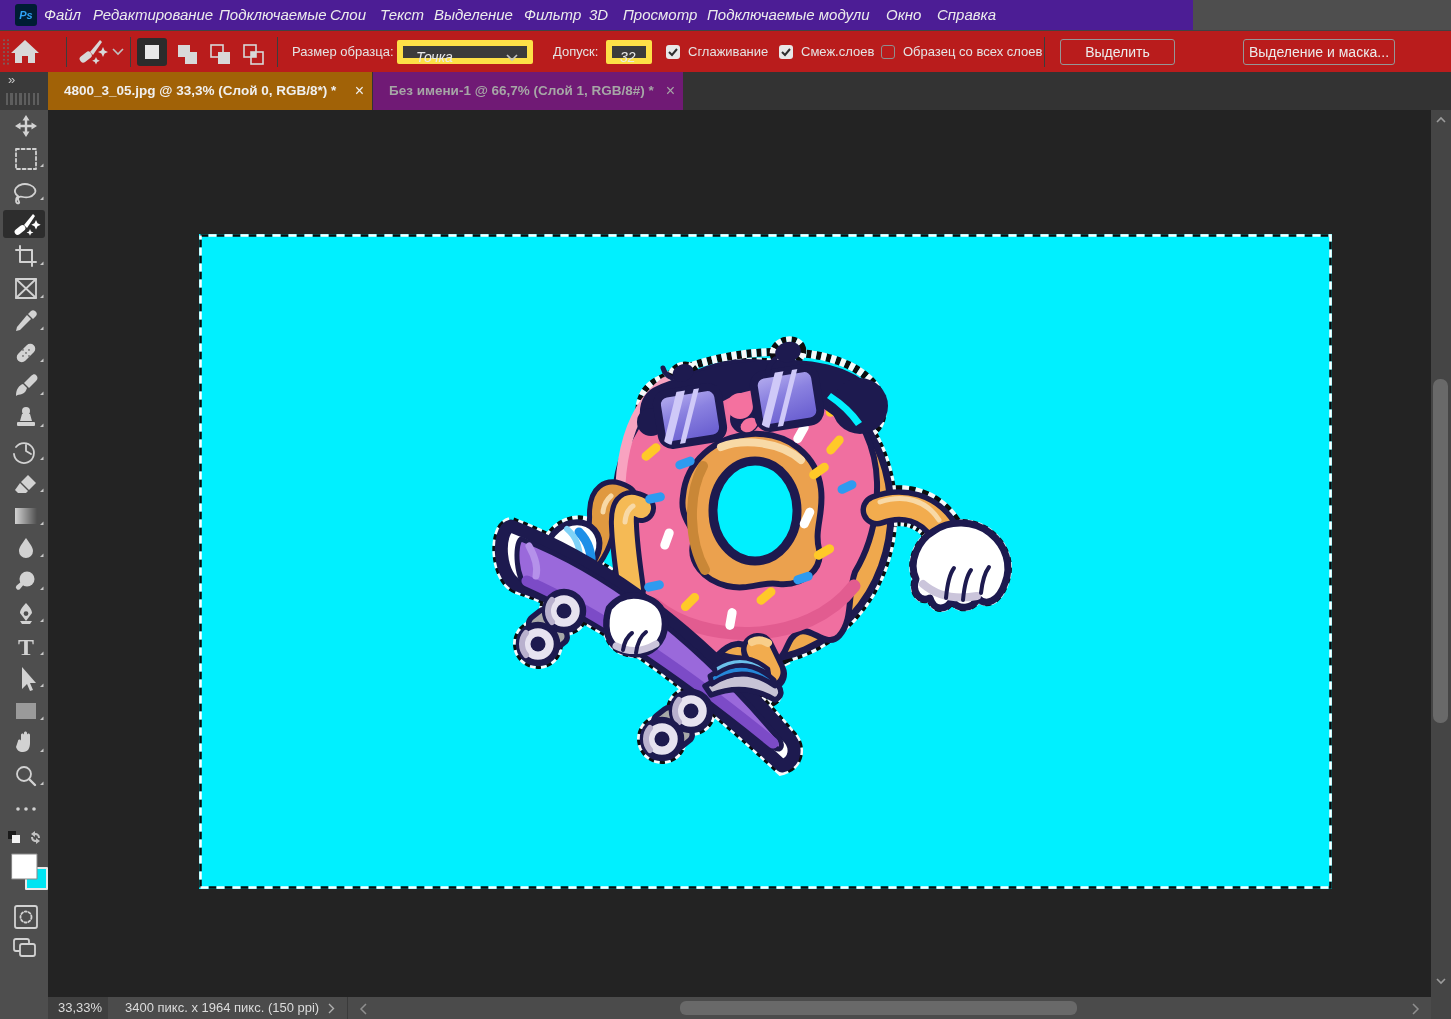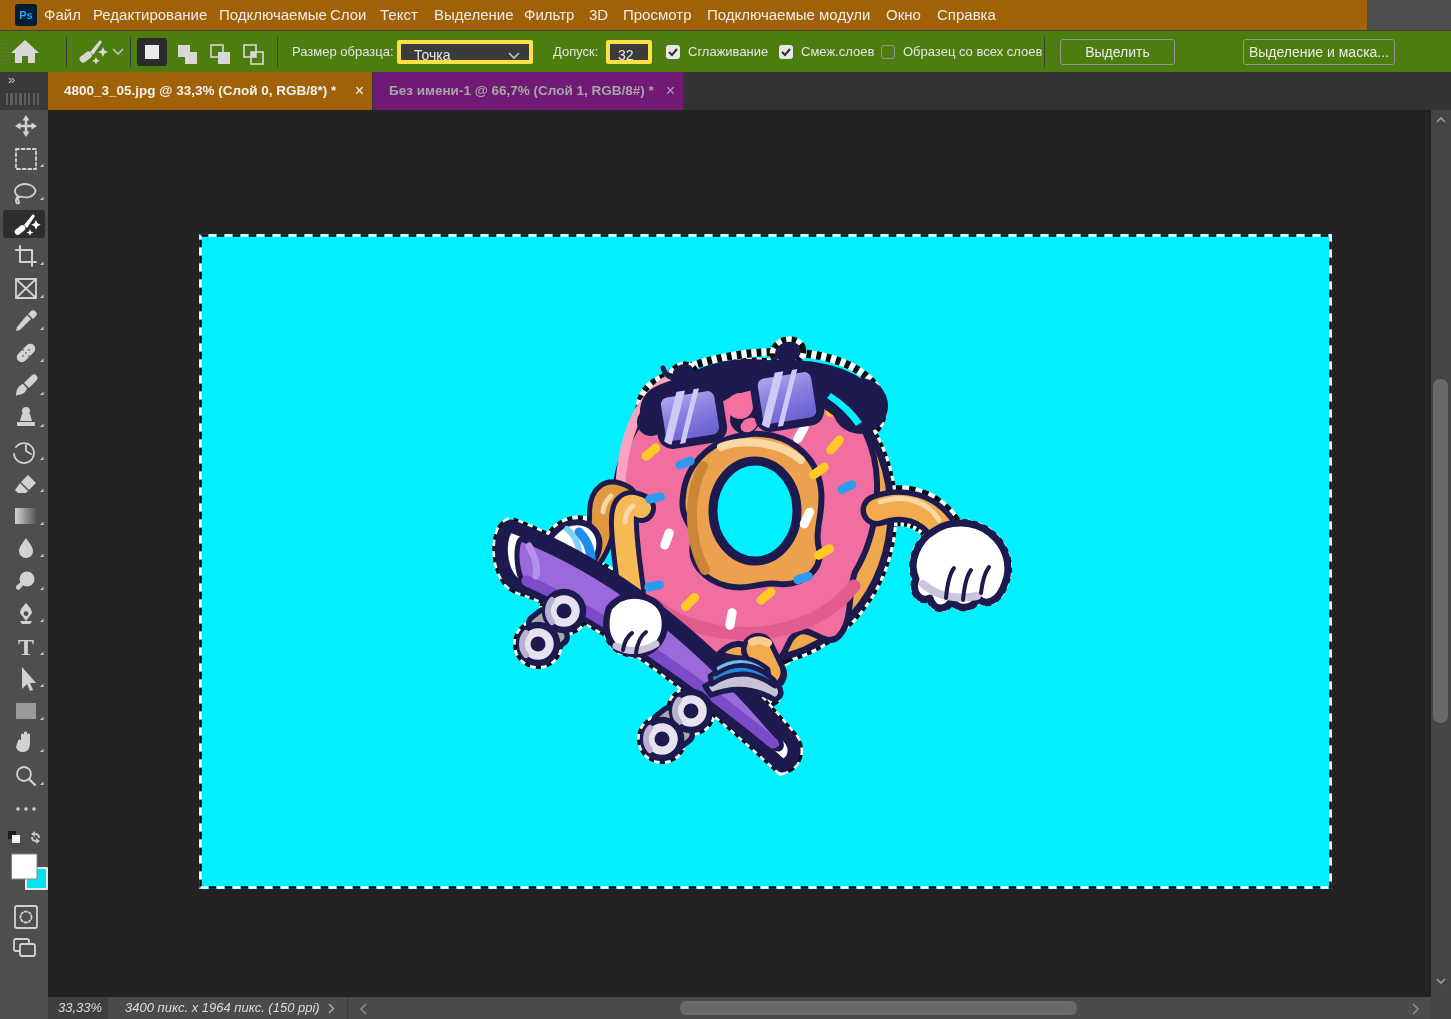--- a/index.html
+++ b/index.html
@@ -1,44 +1,44 @@
 <!DOCTYPE html>
 <html><head>
 <meta charset="utf-8">
 <style>
   * { margin:0; padding:0; box-sizing:border-box; }
   html,body { width:1451px; height:1019px; overflow:hidden; background:#4e4e4e;
     font-family:"Liberation Sans", sans-serif; }
-  #menubar { position:absolute; left:0; top:0; width:1367px; height:30px; background:#a16207; }
+  #menubar { position:absolute; left:0; top:0; width:1193px; height:30px; background:#4c1d95;font-style:italic; }
   .mi { position:absolute; top:6px; font-size:15px; color:#ececec; white-space:nowrap; }
   #pslogo { position:absolute; left:15px; top:4px; width:22px; height:22px; background:#001d34;
     border-radius:3px; color:#2fa3f7; font-size:11px; font-weight:bold; text-align:center; line-height:22px; }
-  #optionsbar { position:absolute; left:0; top:30px; width:1451px; height:42px; background:#4d7c0f;
+  #optionsbar { position:absolute; left:0; top:30px; width:1451px; height:42px; background:#b91c1c;
     border-top:1px solid #424242; }
   .sep { position:absolute; top:6px; width:1px; height:30px; background:#3d3d3d; }
   .olabel { position:absolute; font-size:13px; color:#e4e4e4; top:13px; white-space:nowrap; }
-  .obox { position:absolute; top:9px; height:24px; background:#3b3b3b; border:4px solid #fde047;
-    border-radius:2px; color:#e8e8e8; font-size:14px; }
+  .obox { position:absolute; top:9px; height:24px; background:#3b3b3b; border:6px solid #fde047;
+    border-radius:2px; color:#e8e8e8; font-size:14px;font-style:italic; }
   .obtn { position:absolute; top:8px; height:26px; border:1px solid #969696; border-radius:3px;
     color:#ececec; font-size:14px; text-align:center; }
   .cb { position:absolute; top:14px; width:14px; height:14px; border-radius:3px; }
   .cb.on { background:#e8e8e8; }
   .cb.off { border:1px solid #8f8f8f; background:none; }
   #tabbar { position:absolute; left:0; top:72px; width:1451px; height:38px; background:#333333; }
   #tabhead { position:absolute; left:0; top:0; width:48px; height:38px; background:#3a3a3a; }
   .tab { position:absolute; top:0; height:38px; font-size:13.5px; font-weight:bold; white-space:nowrap; }
   #tab1 { left:48px; width:324px; background:#a16207; color:#f0f0f0; }
   #tab2 { left:373px; width:310px; background:#701a75; color:#a6a6a6; }
   .tabtxt { position:absolute; left:16px; top:11px; }
   .tabx { position:absolute; top:10px; font-weight:normal; font-size:16px; }
   #toolbar { position:absolute; left:0; top:110px; width:48px; height:909px; background:#4e4e4e; }
   #canvas { position:absolute; left:48px; top:110px; width:1383px; height:887px; background:#232323; }
   #vsb { position:absolute; left:1431px; top:110px; width:20px; height:887px; background:#454545; }
   #vthumb { position:absolute; left:2px; top:269px; width:15px; height:344px; background:#696969; border-radius:7px; }
-  #statusbar { position:absolute; left:48px; top:997px; width:1403px; height:22px; background:#4b4b4b; font-size:13px; color:#dcdcdc;font-style:italic; }
+  #statusbar { position:absolute; left:48px; top:997px; width:1403px; height:22px; background:#4b4b4b; font-size:13px; color:#dcdcdc; }
 </style>
 </head>
 <body>
 <div id="menubar">
   <div id="pslogo">Ps</div>
   <span class="mi" style="left:44px">Файл</span>
   <span class="mi" style="left:93px">Редактирование</span>
   <span class="mi" style="left:219px">Подключаемые</span>
   <span class="mi" style="left:330px">Слои</span>
   <span class="mi" style="left:380px">Текст</span>

